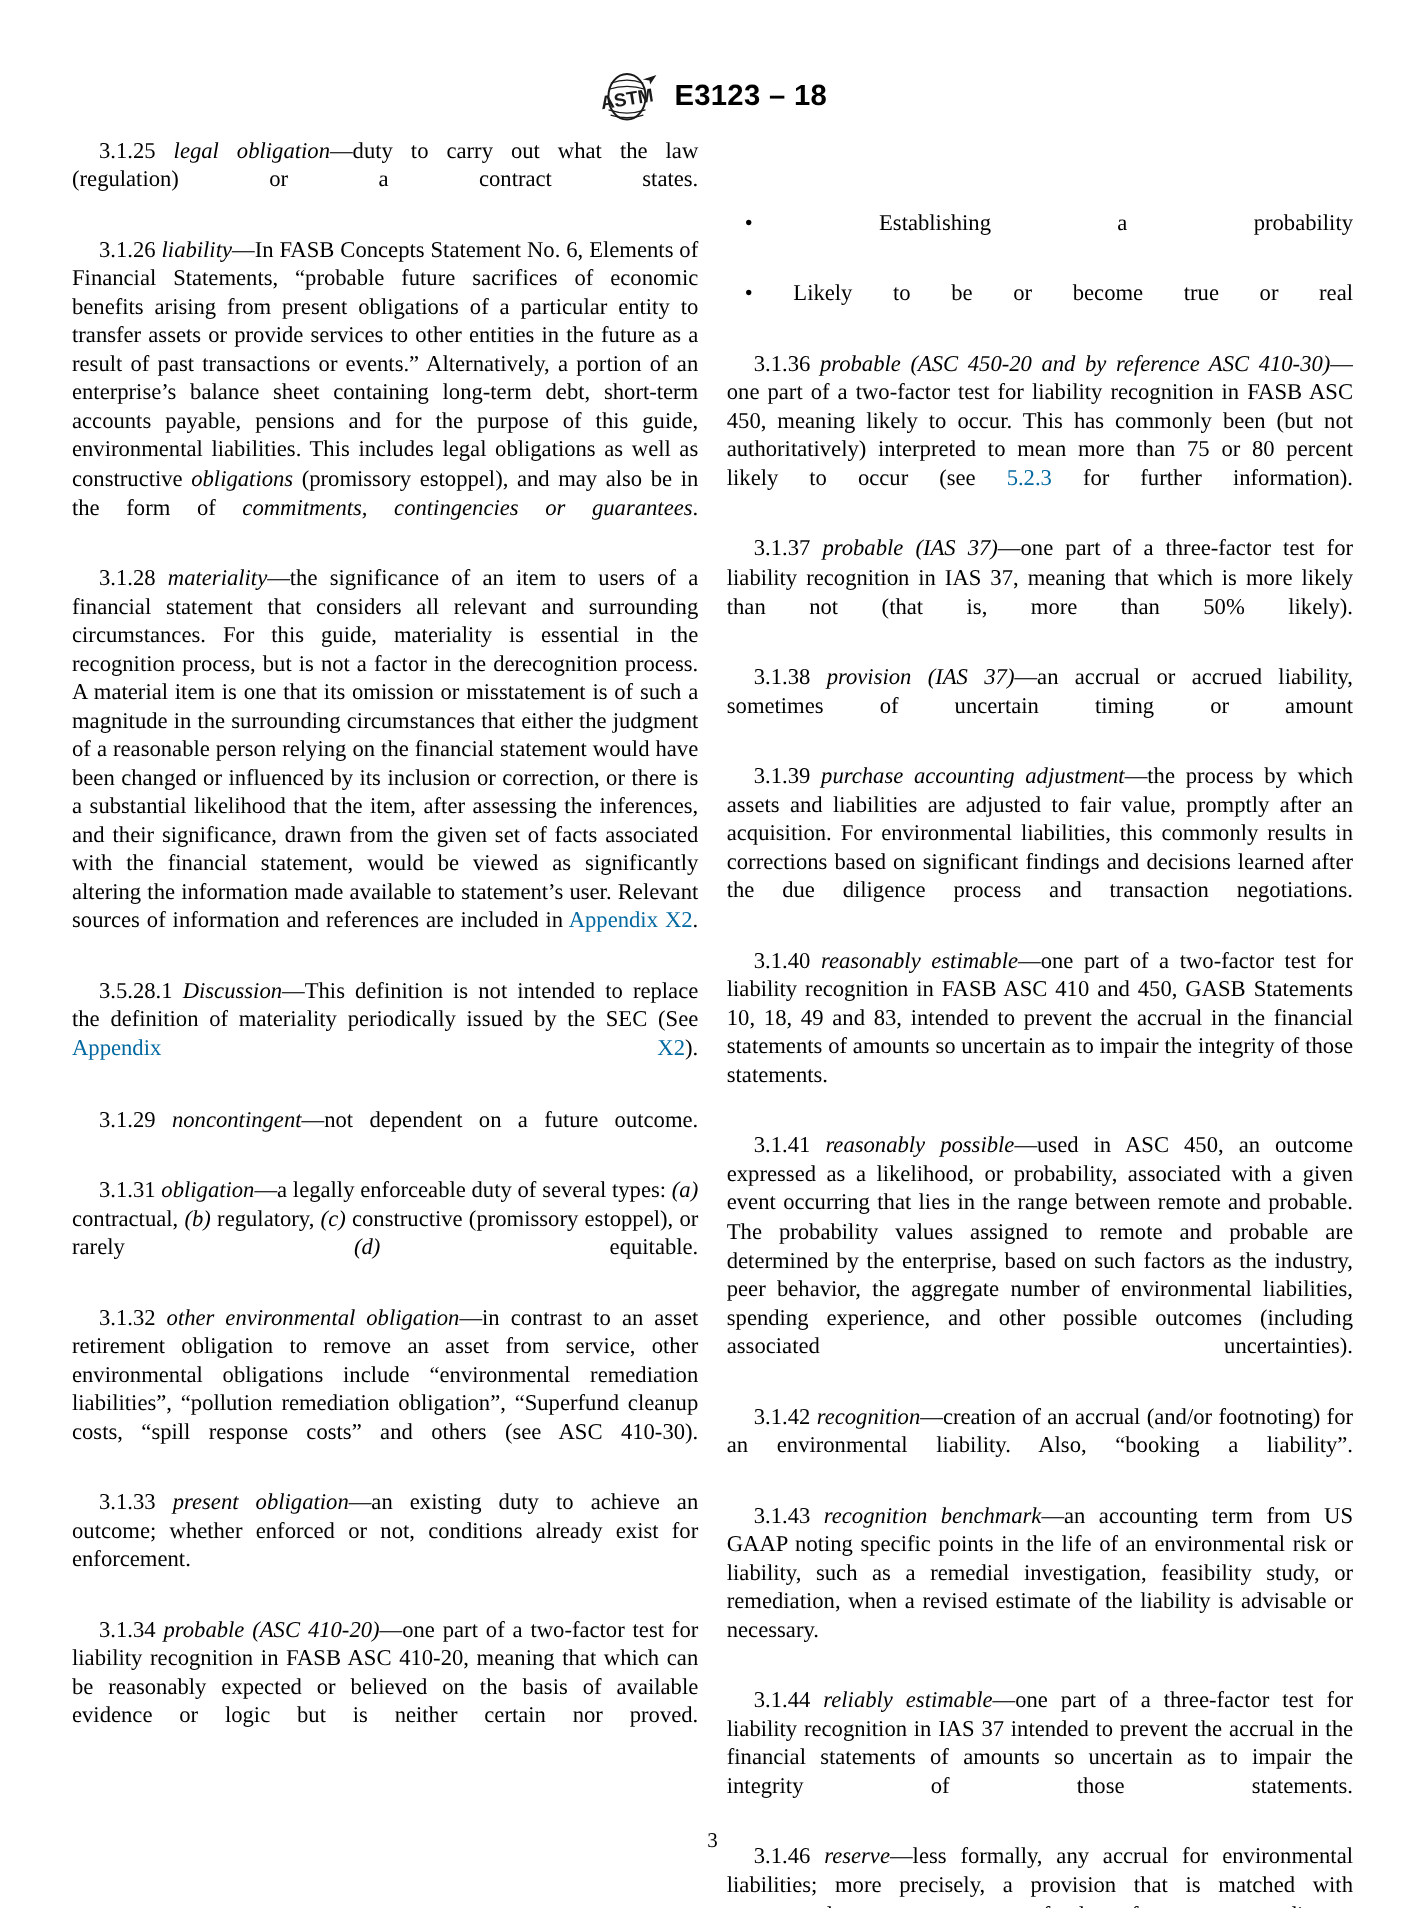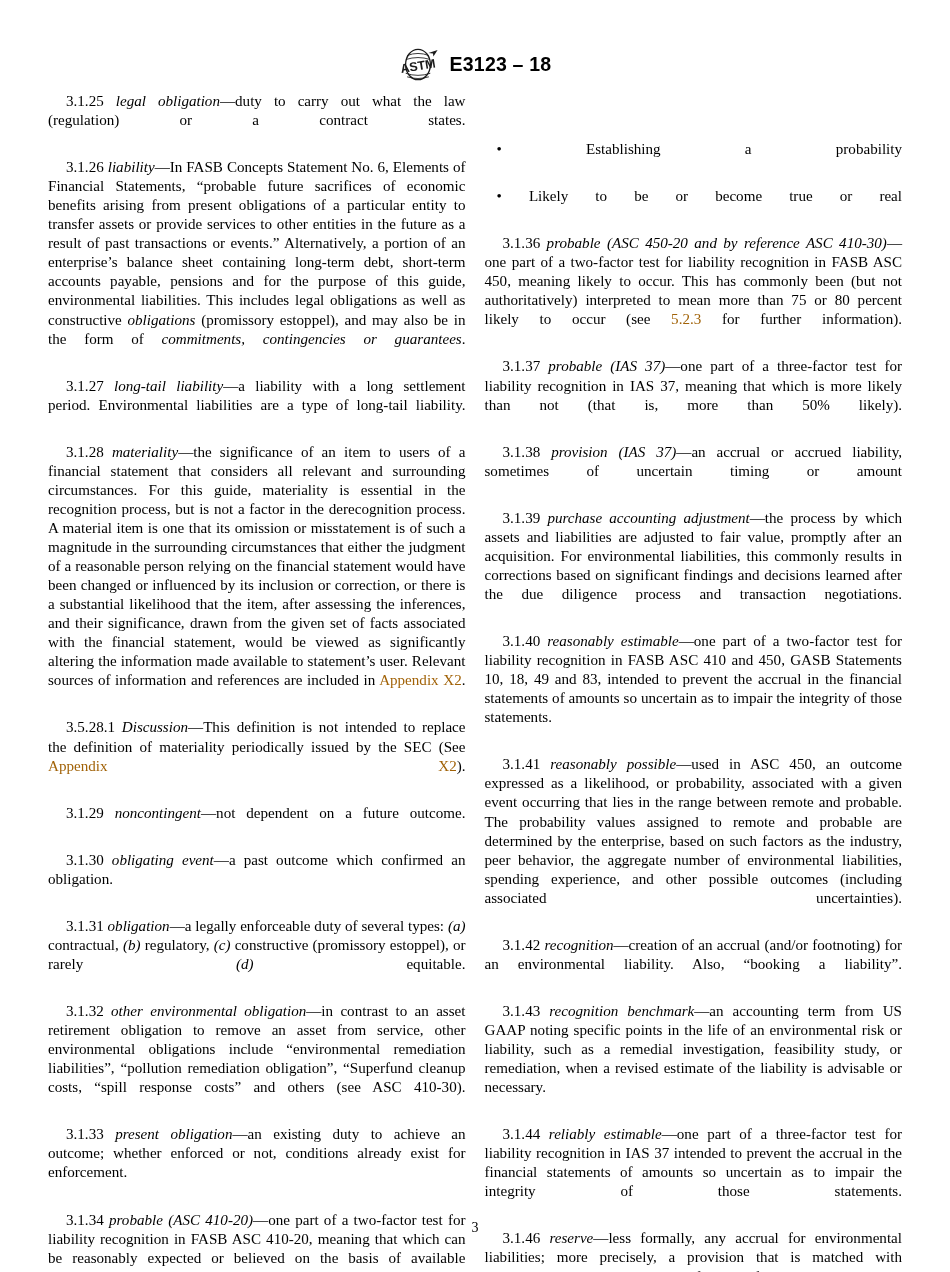--- a/index.html
+++ b/index.html
@@ -80,21 +80,21 @@
     width: 100%;
   }
 
   .term {
     font-style: italic;
   }
   .ital {
     font-style: italic;
   }
   .link {
-    color: #a16207;
+    color: #0369a1;
   }
   .dash {
     font-style: normal;
   }
 
   
   .page-footer {
     position: absolute;
     top: 1218px;
     left: 0;
@@ -126,29 +126,27 @@
 </div>
 
 <div class="columns">
 
   <div class="column">
 
     <p class="para indent"><span>3.1.25</span> <span class="term">legal obligation</span><span class="dash">—</span><span>duty to carry out what the law (regulation) or a contract states.</span></p>
 
     <p class="para indent"><span>3.1.26</span> <span class="term">liability</span><span class="dash">—</span><span>In FASB Concepts Statement No. 6, Elements of Financial Statements, “probable future sacrifices of economic benefits arising from present obligations of a particular entity to transfer assets or provide services to other entities in the future as a result of past transactions or events.” Alternatively, a portion of an enterprise’s balance sheet containing long-term debt, short-term accounts payable, pensions and for the purpose of this guide, environmental liabilities. This includes legal obligations as well as constructive </span><span class="ital">obligations</span><span> (promissory estoppel), and may also be in the form of </span><span class="ital">commitments, contingencies or guarantees</span><span>.</span></p>
 
-    <p class="para indent"><span>3.1.27</span> <span class="term">long-tail liability</span><span class="dash">—</span><span>a liability with a long settlement period. Environmental liabilities are a type of long-tail liability.</span></p>
 
     <p class="para indent"><span>3.1.28</span> <span class="term">materiality</span><span class="dash">—</span><span>the significance of an item to users of a financial statement that considers all relevant and surrounding circumstances. For this guide, materiality is essential in the recognition process, but is not a factor in the derecognition process. A material item is one that its omission or misstatement is of such a magnitude in the surrounding circumstances that either the judgment of a reasonable person relying on the financial statement would have been changed or influenced by its inclusion or correction, or there is a substantial likelihood that the item, after assessing the inferences, and their significance, drawn from the given set of facts associated with the financial statement, would be viewed as significantly altering the information made available to statement’s user. Relevant sources of information and references are included in </span><span class="link">Appendix X2</span><span>.</span></p>
 
     <p class="para indent"><span>3.5.28.1</span> <span class="term">Discussion</span><span class="dash">—</span><span>This definition is not intended to replace the definition of materiality periodically issued by the SEC (See </span><span class="link">Appendix X2</span><span>).</span></p>
 
     <p class="para indent"><span>3.1.29</span> <span class="term">noncontingent</span><span class="dash">—</span><span>not dependent on a future outcome.</span></p>
 
-    <p class="para indent"><span>3.1.30</span> <span class="term">obligating event</span><span class="dash">—</span><span>a past outcome which confirmed an obligation.</span></p>
 
     <p class="para indent"><span>3.1.31</span> <span class="term">obligation</span><span class="dash">—</span><span>a legally enforceable duty of several types: </span><span class="ital">(a)</span><span> contractual, </span><span class="ital">(b)</span><span> regulatory, </span><span class="ital">(c)</span><span> constructive (promissory estoppel), or rarely </span><span class="ital">(d)</span><span> equitable.</span></p>
 
     <p class="para indent"><span>3.1.32</span> <span class="term">other environmental obligation</span><span class="dash">—</span><span>in contrast to an asset retirement obligation to remove an asset from service, other environmental obligations include “environmental remediation liabilities”, “pollution remediation obligation”, “Superfund cleanup costs, “spill response costs” and others (see ASC 410-30).</span></p>
 
     <p class="para indent"><span>3.1.33</span> <span class="term">present obligation</span><span class="dash">—</span><span>an existing duty to achieve an outcome; whether enforced or not, conditions already exist for enforcement.</span></p>
 
     <p class="para indent"><span>3.1.34</span> <span class="term">probable (ASC 410-20)</span><span class="dash">—</span><span>one part of a two-factor test for liability recognition in FASB ASC 410-20, meaning that which can be reasonably expected or believed on the basis of available evidence or logic but is neither certain nor proved.</span></p>
 
   </div>

